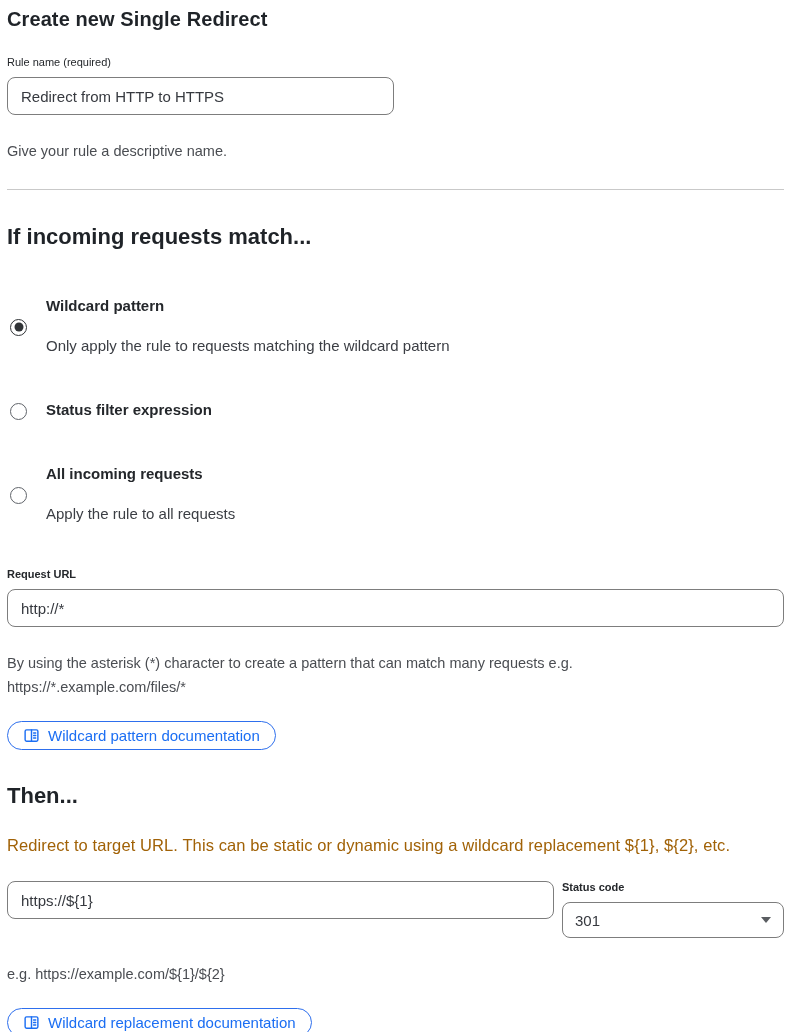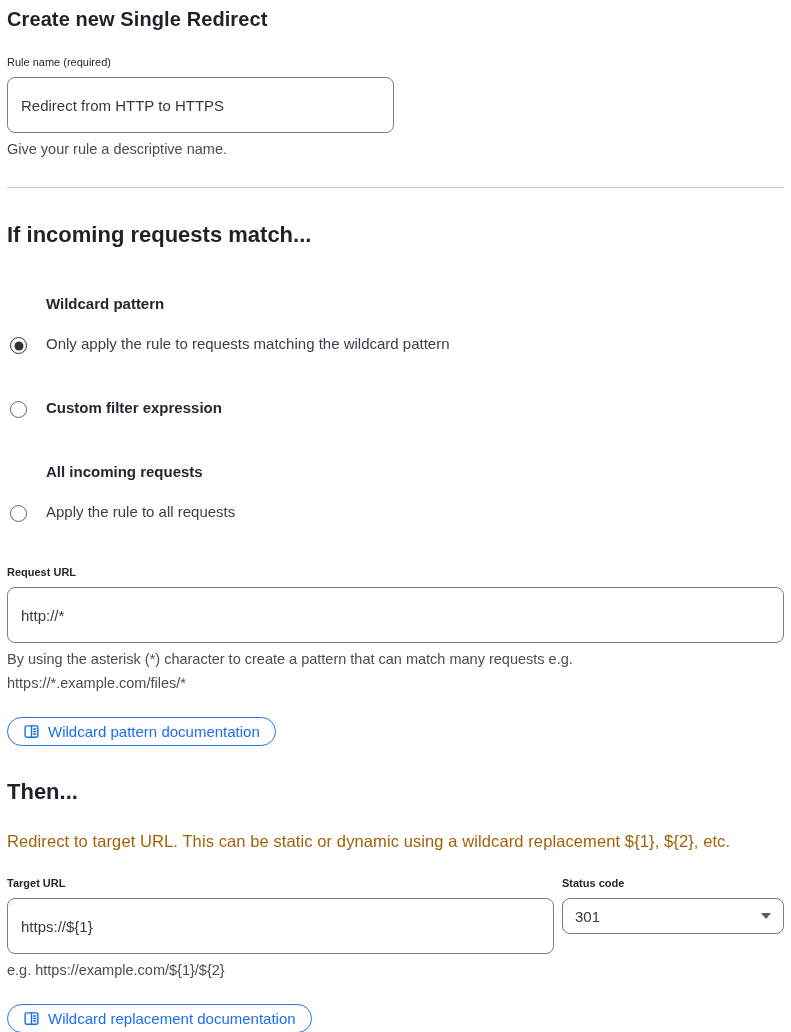--- a/index.html
+++ b/index.html
@@ -24,59 +24,59 @@
     display: block;
     font-size: 11px;
     color: #24272b;
     margin-bottom: 9px;
   }
   .field-label.bold { font-weight: 700; }
 
   .rule-name-block { margin-top: 25px; }
 
   input.text-input {
-    height: 56px;
+    height: 38px;
     border: 1px solid #7d7d7d;
     border-radius: 8px;
     padding: 0 13px;
     font-family: "Liberation Sans", sans-serif;
     font-size: 15px;
     color: #36393f;
     background: #fff;
     outline: none;
     display: block;
   }
   .rule-name-input { width: 387px; }
   .full-width-input { width: 777px; }
 
   .help-text {
     font-size: 14.5px;
     color: #4a4d52;
-    margin-top: 4px;
+    margin-top: 24px;
     line-height: 24px;
   }
 
   hr.divider {
     border: none;
     border-top: 1px solid #c9c9c9;
     margin-top: 26px;
     width: 777px;
   }
 
   .section-heading {
     font-size: 22px;
     font-weight: 700;
     color: #1f2328;
   }
   .match-heading { margin-top: 34px; }
 
   .radio-group { margin-top: 46px; }
   .radio-option {
     display: flex;
-    align-items: flex-end;
+    align-items: center;
     margin-bottom: 44px;
     cursor: pointer;
   }
   .radio-circle {
     width: 17px;
     height: 17px;
     border: 1.5px solid #60646a;
     border-radius: 50%;
     margin: 2px 19px 0 3px;
     flex: 0 0 auto;
@@ -209,21 +209,21 @@
       <span class="radio-circle"></span>
       <span class="radio-texts">
         <div class="radio-label">Wildcard pattern</div>
         <div class="radio-desc">Only apply the rule to requests matching the wildcard pattern</div>
       </span>
     </div>
 
     <div class="radio-option">
       <span class="radio-circle"></span>
       <span class="radio-texts">
-        <div class="radio-label">Custom filter expression</div>
+        <div class="radio-label">Status filter expression</div>
       </span>
     </div>
 
     <div class="radio-option">
       <span class="radio-circle"></span>
       <span class="radio-texts">
         <div class="radio-label">All incoming requests</div>
         <div class="radio-desc">Apply the rule to all requests</div>
       </span>
     </div>
@@ -250,21 +250,20 @@
       <span>Wildcard pattern documentation</span>
     </button>
   </div>
 
   <h2 class="section-heading then-heading">Then...</h2>
 
   <p class="then-desc">Redirect to target URL. This can be static or dynamic using a wildcard replacement ${1}, ${2}, etc.</p>
 
   <div class="target-row">
     <div class="target-col">
-      <label class="field-label bold">Target URL</label>
       <input type="text" class="text-input target-input" value="https://${1}" style="">
     </div>
     <div class="status-col">
       <label class="field-label bold">Status code</label>
       <div class="select-box">
         <span>301</span>
         <span class="select-arrow"></span>
       </div>
     </div>
   </div>

